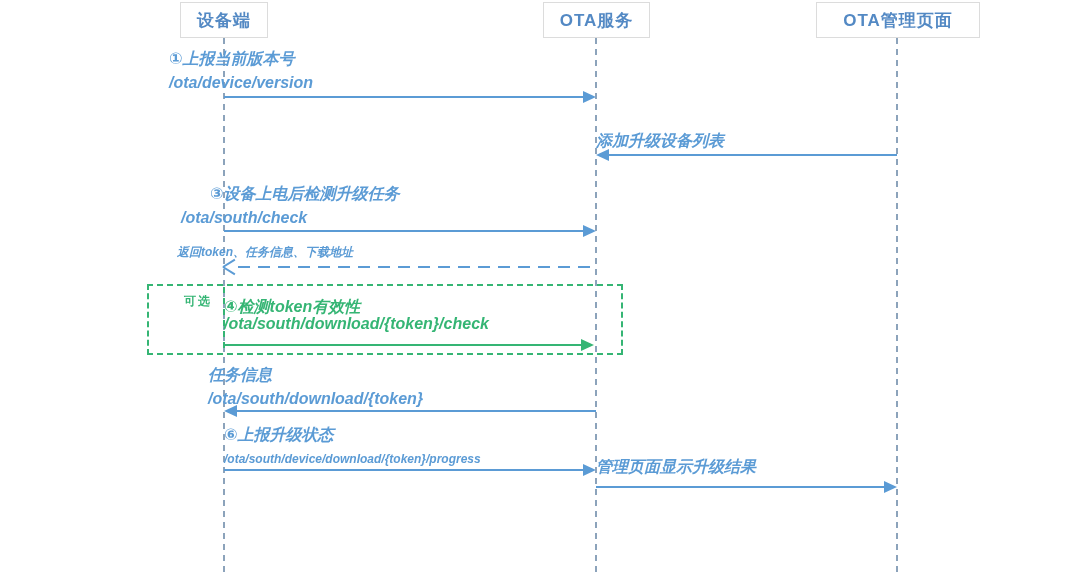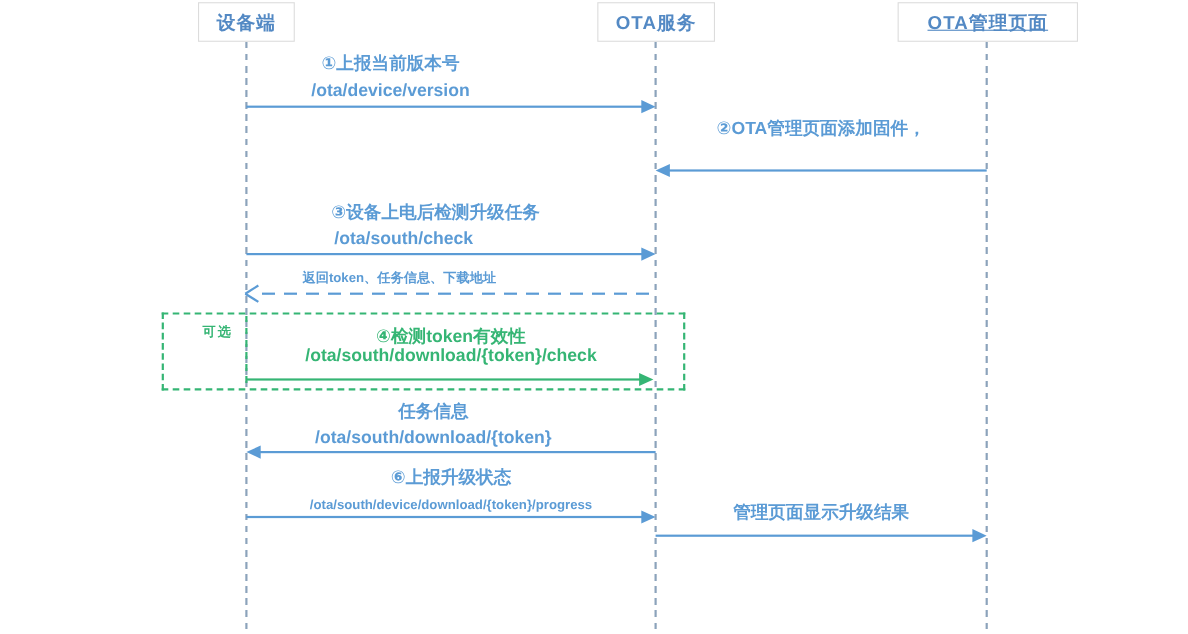--- a/index.html
+++ b/index.html
@@ -11,22 +11,22 @@
     position:absolute;top:2px;height:36px;box-sizing:border-box;
     background:#fff;border:1px solid #dcdcdc;
     display:flex;align-items:center;justify-content:center;
     color:var(--blue-dark);font-weight:bold;font-size:17px;letter-spacing:1px;
   }
   .lifeline{
     position:absolute;top:38px;height:534px;width:2px;
     background-image:repeating-linear-gradient(180deg,var(--lifeline) 0 6px,transparent 6px 11px);
   }
   .txt{
-    position:absolute;text-align:center;white-space:nowrap;
-    font-size:16px;font-weight:600;color:var(--blue);line-height:22px;
+    position:absolute;text-align:left;white-space:nowrap;
+    font-size:16px;font-weight:600;color:var(--blue);line-height:22px;font-style:italic;
   }
   .txt.small{font-size:12px;}
   .txt.grn{color:var(--green);}
   .aline{position:absolute;height:2px;background:var(--blue);}
   .aline.grn{background:var(--green);}
   .aline.dash{
     background:none;
     background-image:repeating-linear-gradient(90deg,var(--blue) 0 12px,transparent 12px 20px);
   }
   .tri-r{
@@ -63,34 +63,34 @@
 <body>
 
 <div class="stage">
 
   <div class="part" style="left:180px;width:88px;">
       <span>设备端</span>
     </div>
   <div class="part" style="left:543px;width:107px;">
       <span>OTA服务</span>
     </div>
-  <div class="part" style="left:816px;width:164px;text-decoration:underline;">
+  <div class="part" style="left:816px;width:164px;">
       <span>OTA管理页面</span>
     </div>
 
   <div class="lifeline" style="left:223px;"></div>
   <div class="lifeline" style="left:595px;"></div>
   <div class="lifeline" style="left:896px;"></div>
 
   <div class="txt" style="left:224px;top:48px;width:372px;transform:translateX(-55px);">①上报当前版本号</div>
   <div class="txt" style="left:224px;top:72px;width:372px;transform:translateX(-55px);">/ota/device/version</div>
   <div class="aline" style="left:224px;top:96px;width:360px;"></div>
   <div class="tri-r" style="left:583px;top:91px;"></div>
 
-  <div class="txt" style="left:596px;top:107px;width:301px;">②OTA管理页面添加固件，</div>
+  <div class="txt" style="left:596px;top:130px;width:301px;">添加升级设备列表</div>
   <div class="aline" style="left:608px;top:154px;width:289px;"></div>
   <div class="tri-l" style="left:596px;top:149px;"></div>
 
   <div class="txt" style="left:224px;top:183px;width:372px;transform:translateX(-14px);">③设备上电后检测升级任务</div>
   <div class="txt" style="left:224px;top:207px;width:372px;transform:translateX(-43px);">/ota/south/check</div>
   <div class="aline" style="left:224px;top:230px;width:360px;"></div>
   <div class="tri-r" style="left:583px;top:225px;"></div>
 
   <div class="txt small" style="left:224px;top:241px;width:372px;transform:translateX(-47px);">返回token、任务信息、下载地址</div>
   <div class="aline dash" style="left:238px;top:266px;width:358px;"></div>

